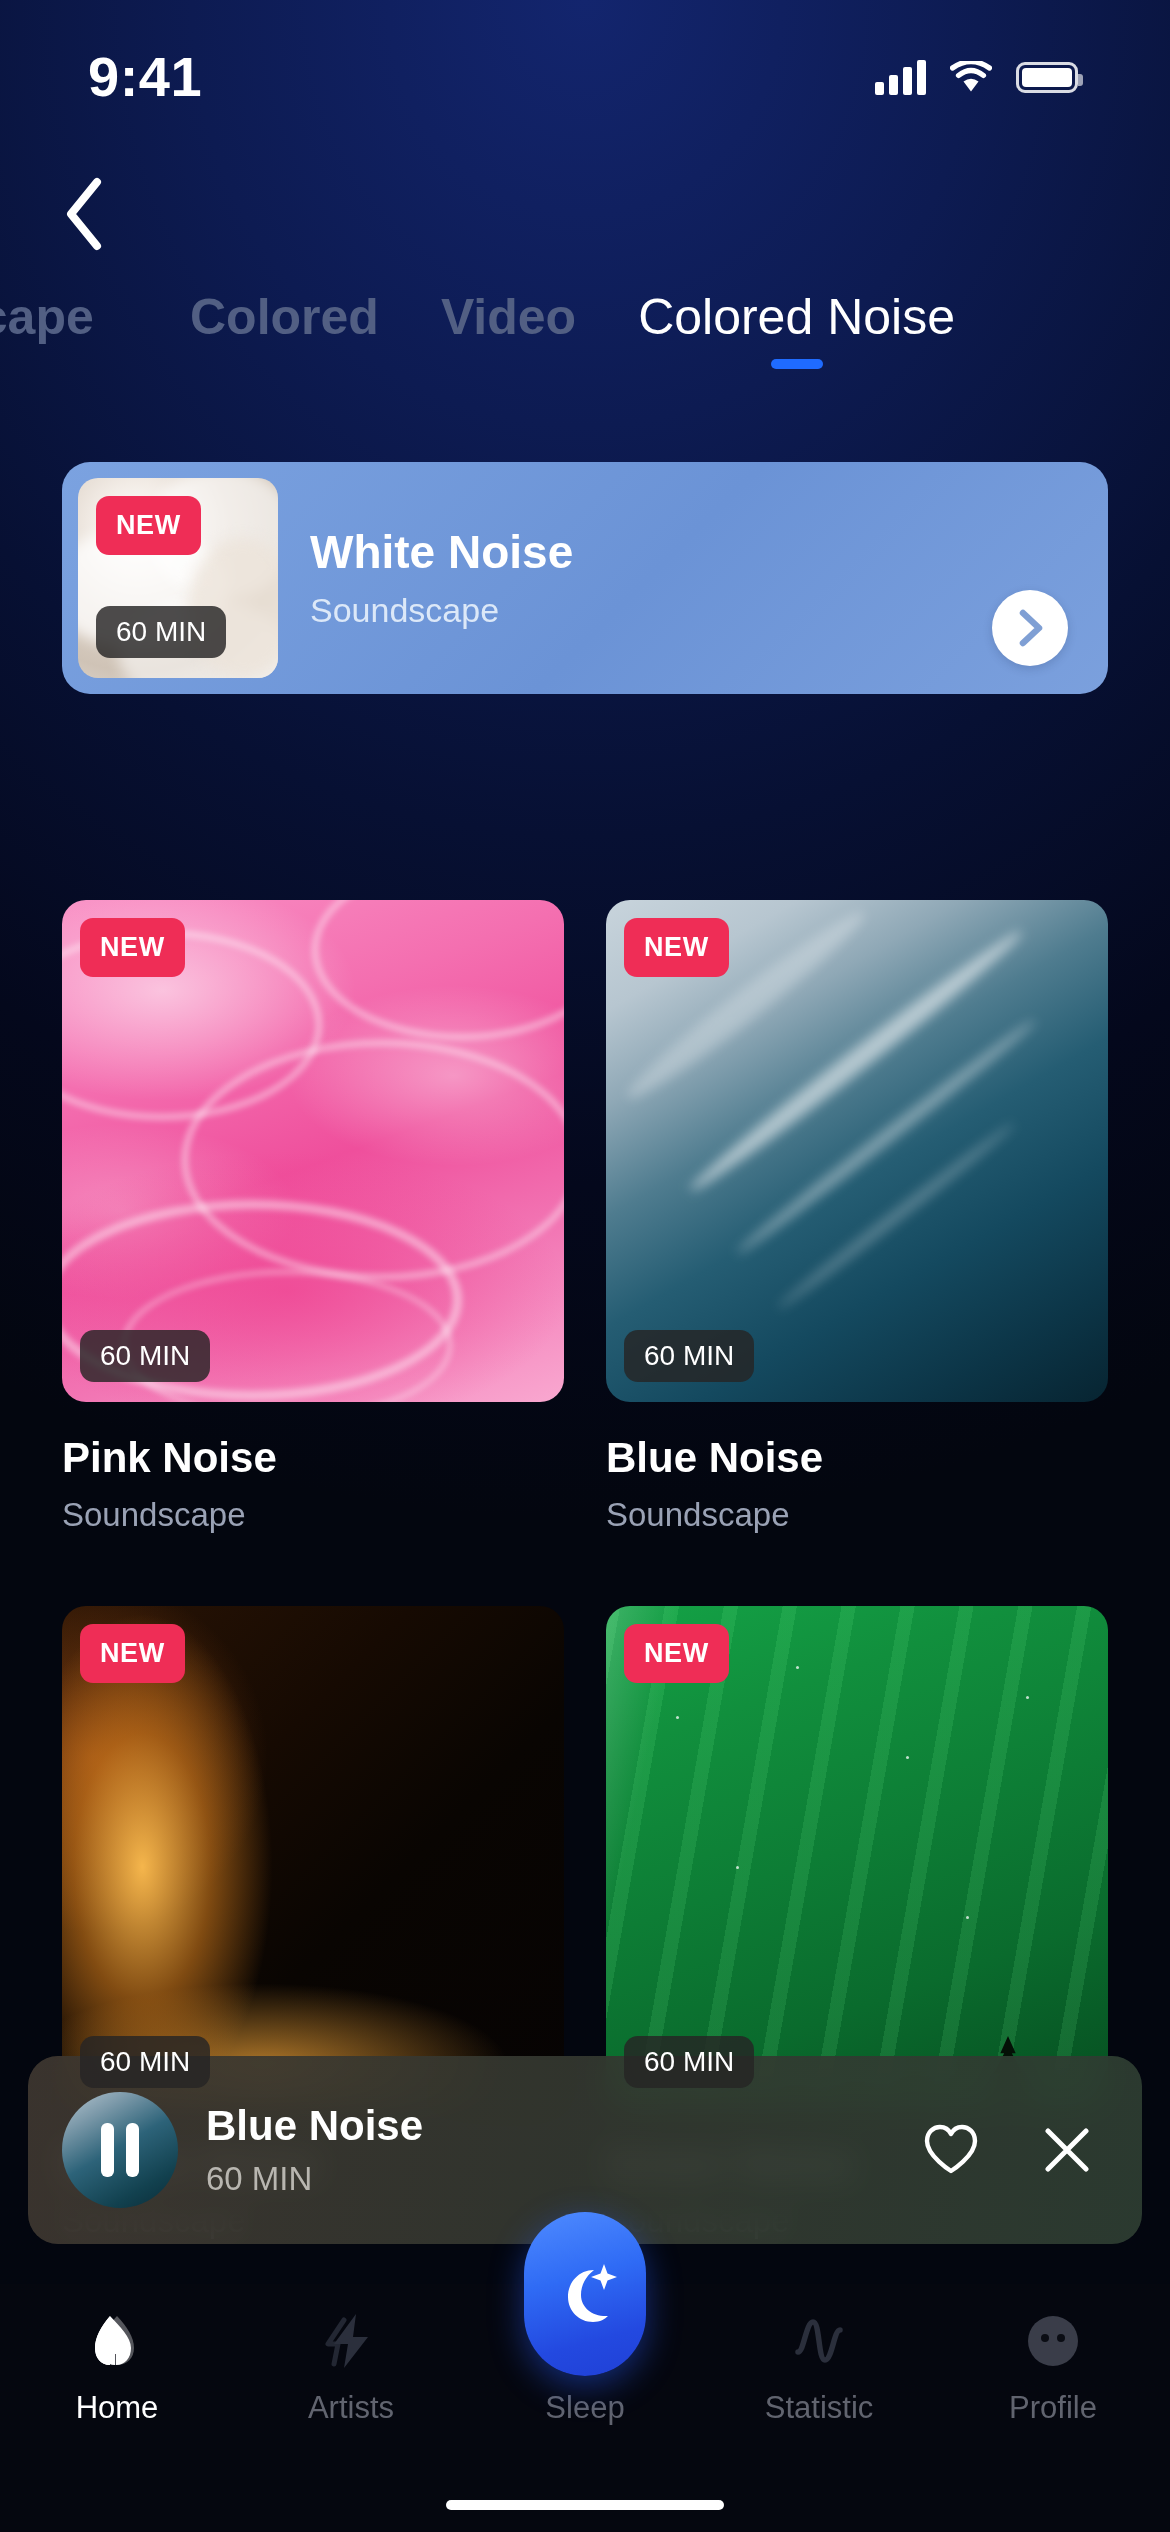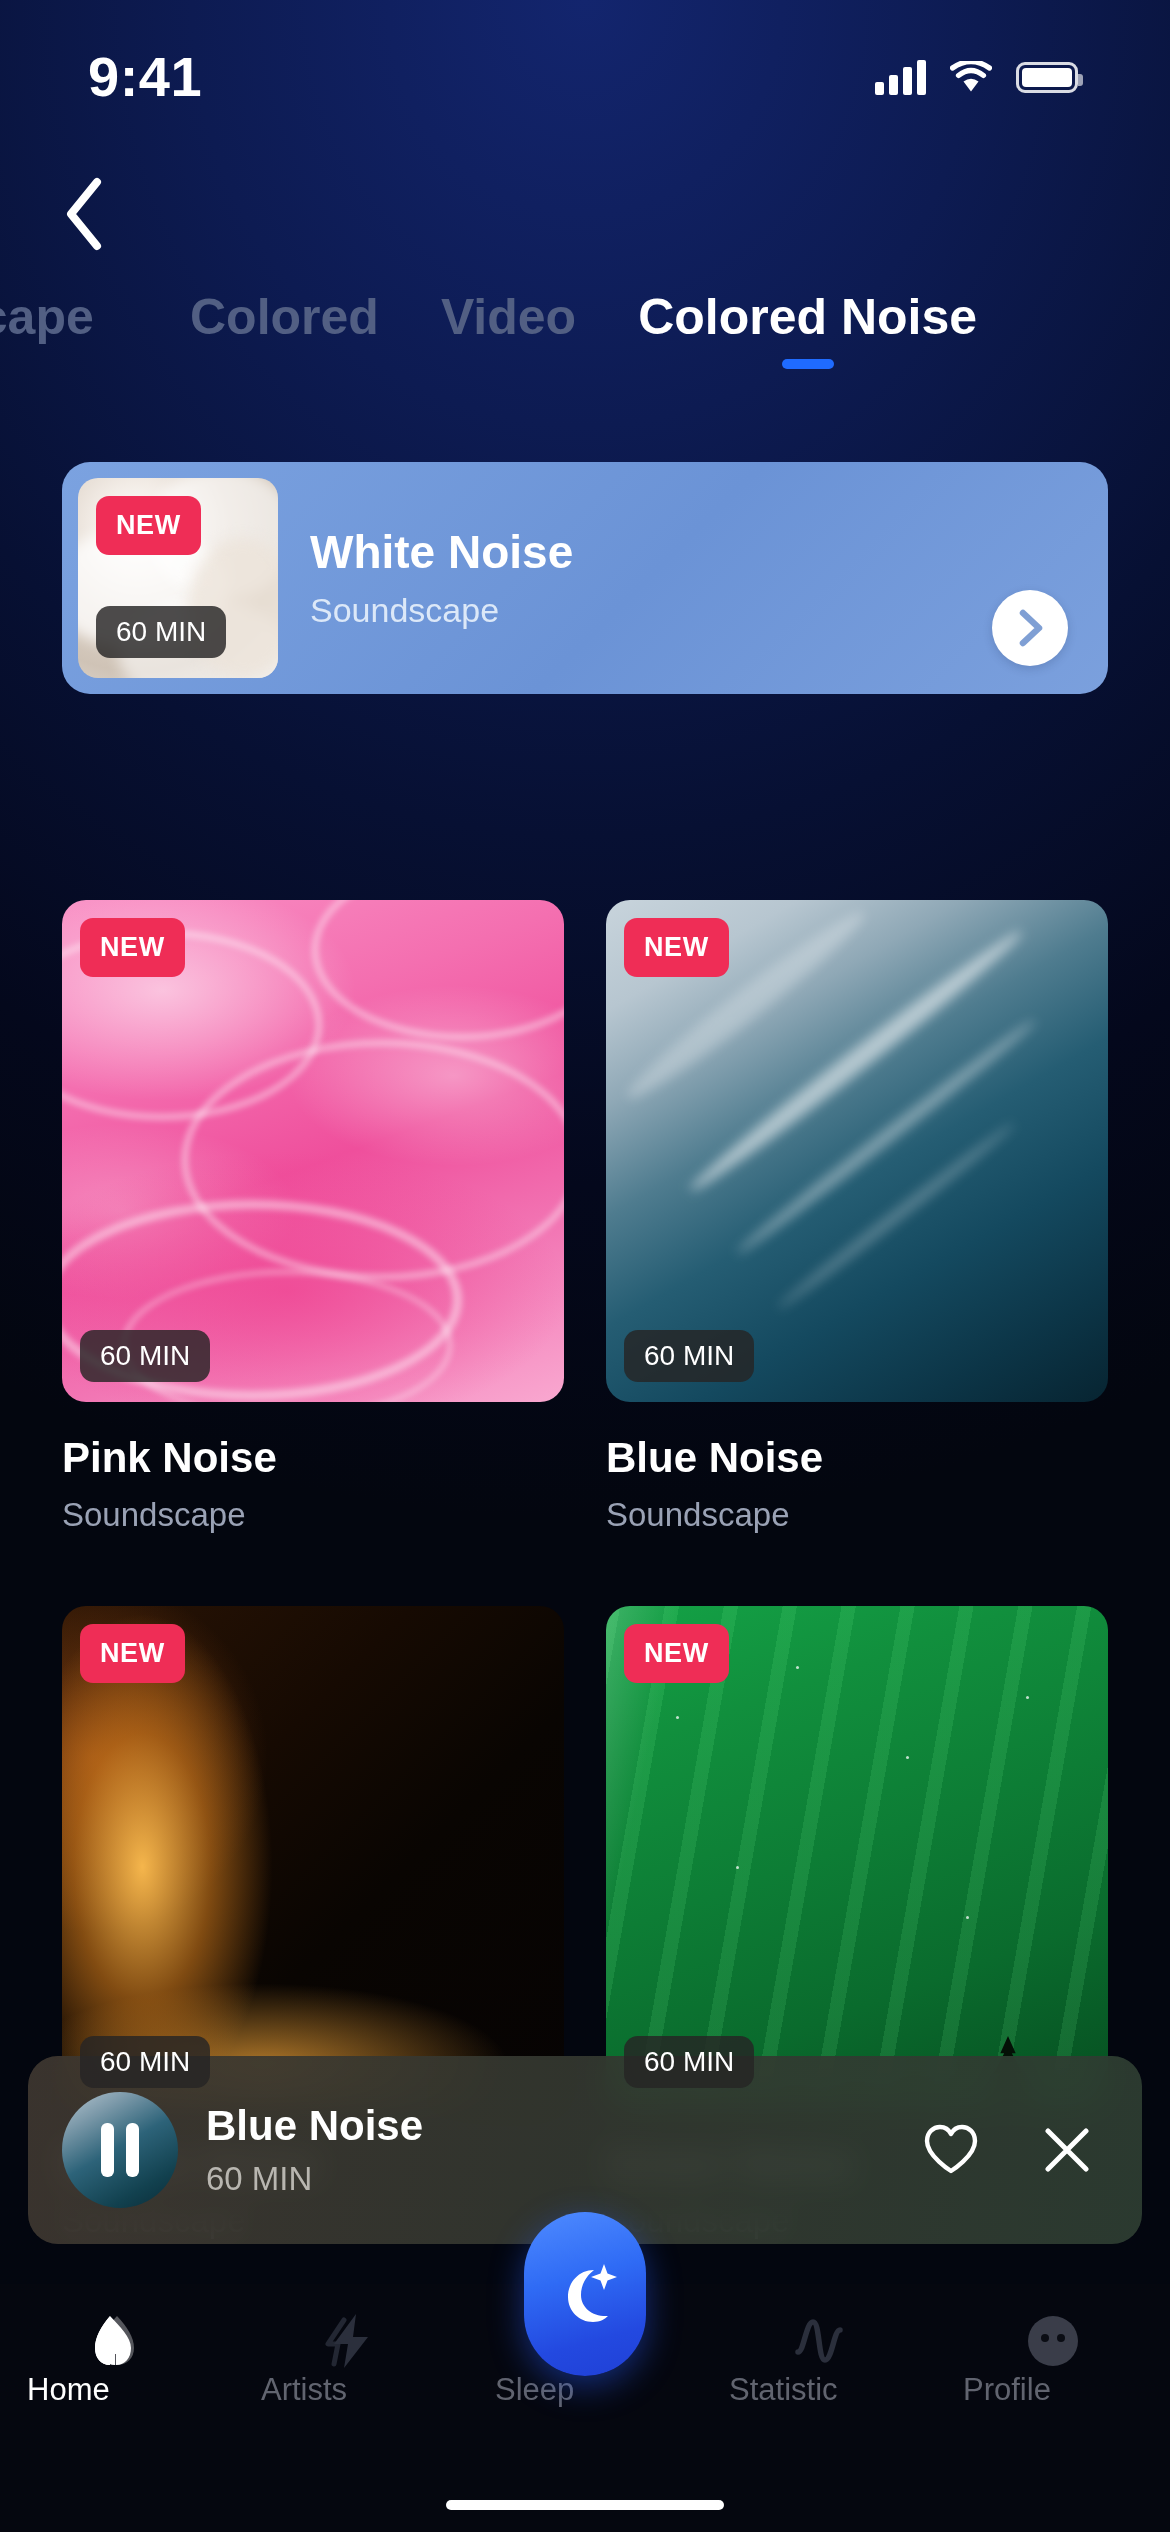--- a/index.html
+++ b/index.html
@@ -59,21 +59,21 @@
     display:flex; align-items:flex-start; gap:0; padding-left:0;
   }
   .tab {
     position:relative; color:#525f83; font-size:50px; font-weight:600;
     white-space:nowrap; cursor:pointer; padding:0 0 24px 0;
     line-height:1.1;
   }
   .tab.t0 { margin-left:-48px; width:200px; overflow:hidden; }
   .tab.t1 { margin-left:38px; }
   .tab.t2 { margin-left:62px; }
-  .tab.t3 { margin-left:62px; color:#ffffff; font-weight:700; }
+  .tab.t3 { margin-left:62px; color:#ffffff; font-weight:400; }
   .tab-underline {
     position:absolute; left:50%; transform:translateX(-50%);
     bottom:0; width:52px; height:10px; background:#1f6bff; border-radius:6px;
   }
 
   
   .featured {
     position:absolute; left:62px; top:462px; width:1046px; height:232px;
     background:linear-gradient(135deg,#7ba2e0 0%,#6b93d6 55%,#7ba0dd 100%);
     border-radius:28px; display:flex; align-items:center; padding:16px;
@@ -207,22 +207,22 @@
   .mp-icon { width:62px; height:62px; display:flex; align-items:center; justify-content:center; cursor:pointer; }
 
   
   .bottom-nav {
     position:absolute; left:0; bottom:0; width:1170px; height:248px;
     background:#05070f;
     display:flex; align-items:flex-start; justify-content:space-around;
     padding-top:26px;
   }
   .nav-item {
-    width:180px; display:flex; flex-direction:column; 
-    cursor:pointer;
+    width:180px; display:flex; flex-direction:column; align-items:center;
+    gap:18px; cursor:pointer;
   }
   .nav-icon { height:62px; display:flex; align-items:center; justify-content:center; }
   .nav-label { font-size:31px; font-weight:500; color:#61646f; }
   .nav-item.active .nav-label { color:#ffffff; }
   .nav-sleep { position:relative; }
   .sleep-pill {
     position:absolute; left:50%; transform:translateX(-50%);
     top:-98px; width:122px; height:164px; border-radius:61px;
     background:linear-gradient(165deg,#4f8bff 0%,#2f6bf5 40%,#2349e0 75%,#2040d6 100%);
     display:flex; align-items:center; justify-content:center;

